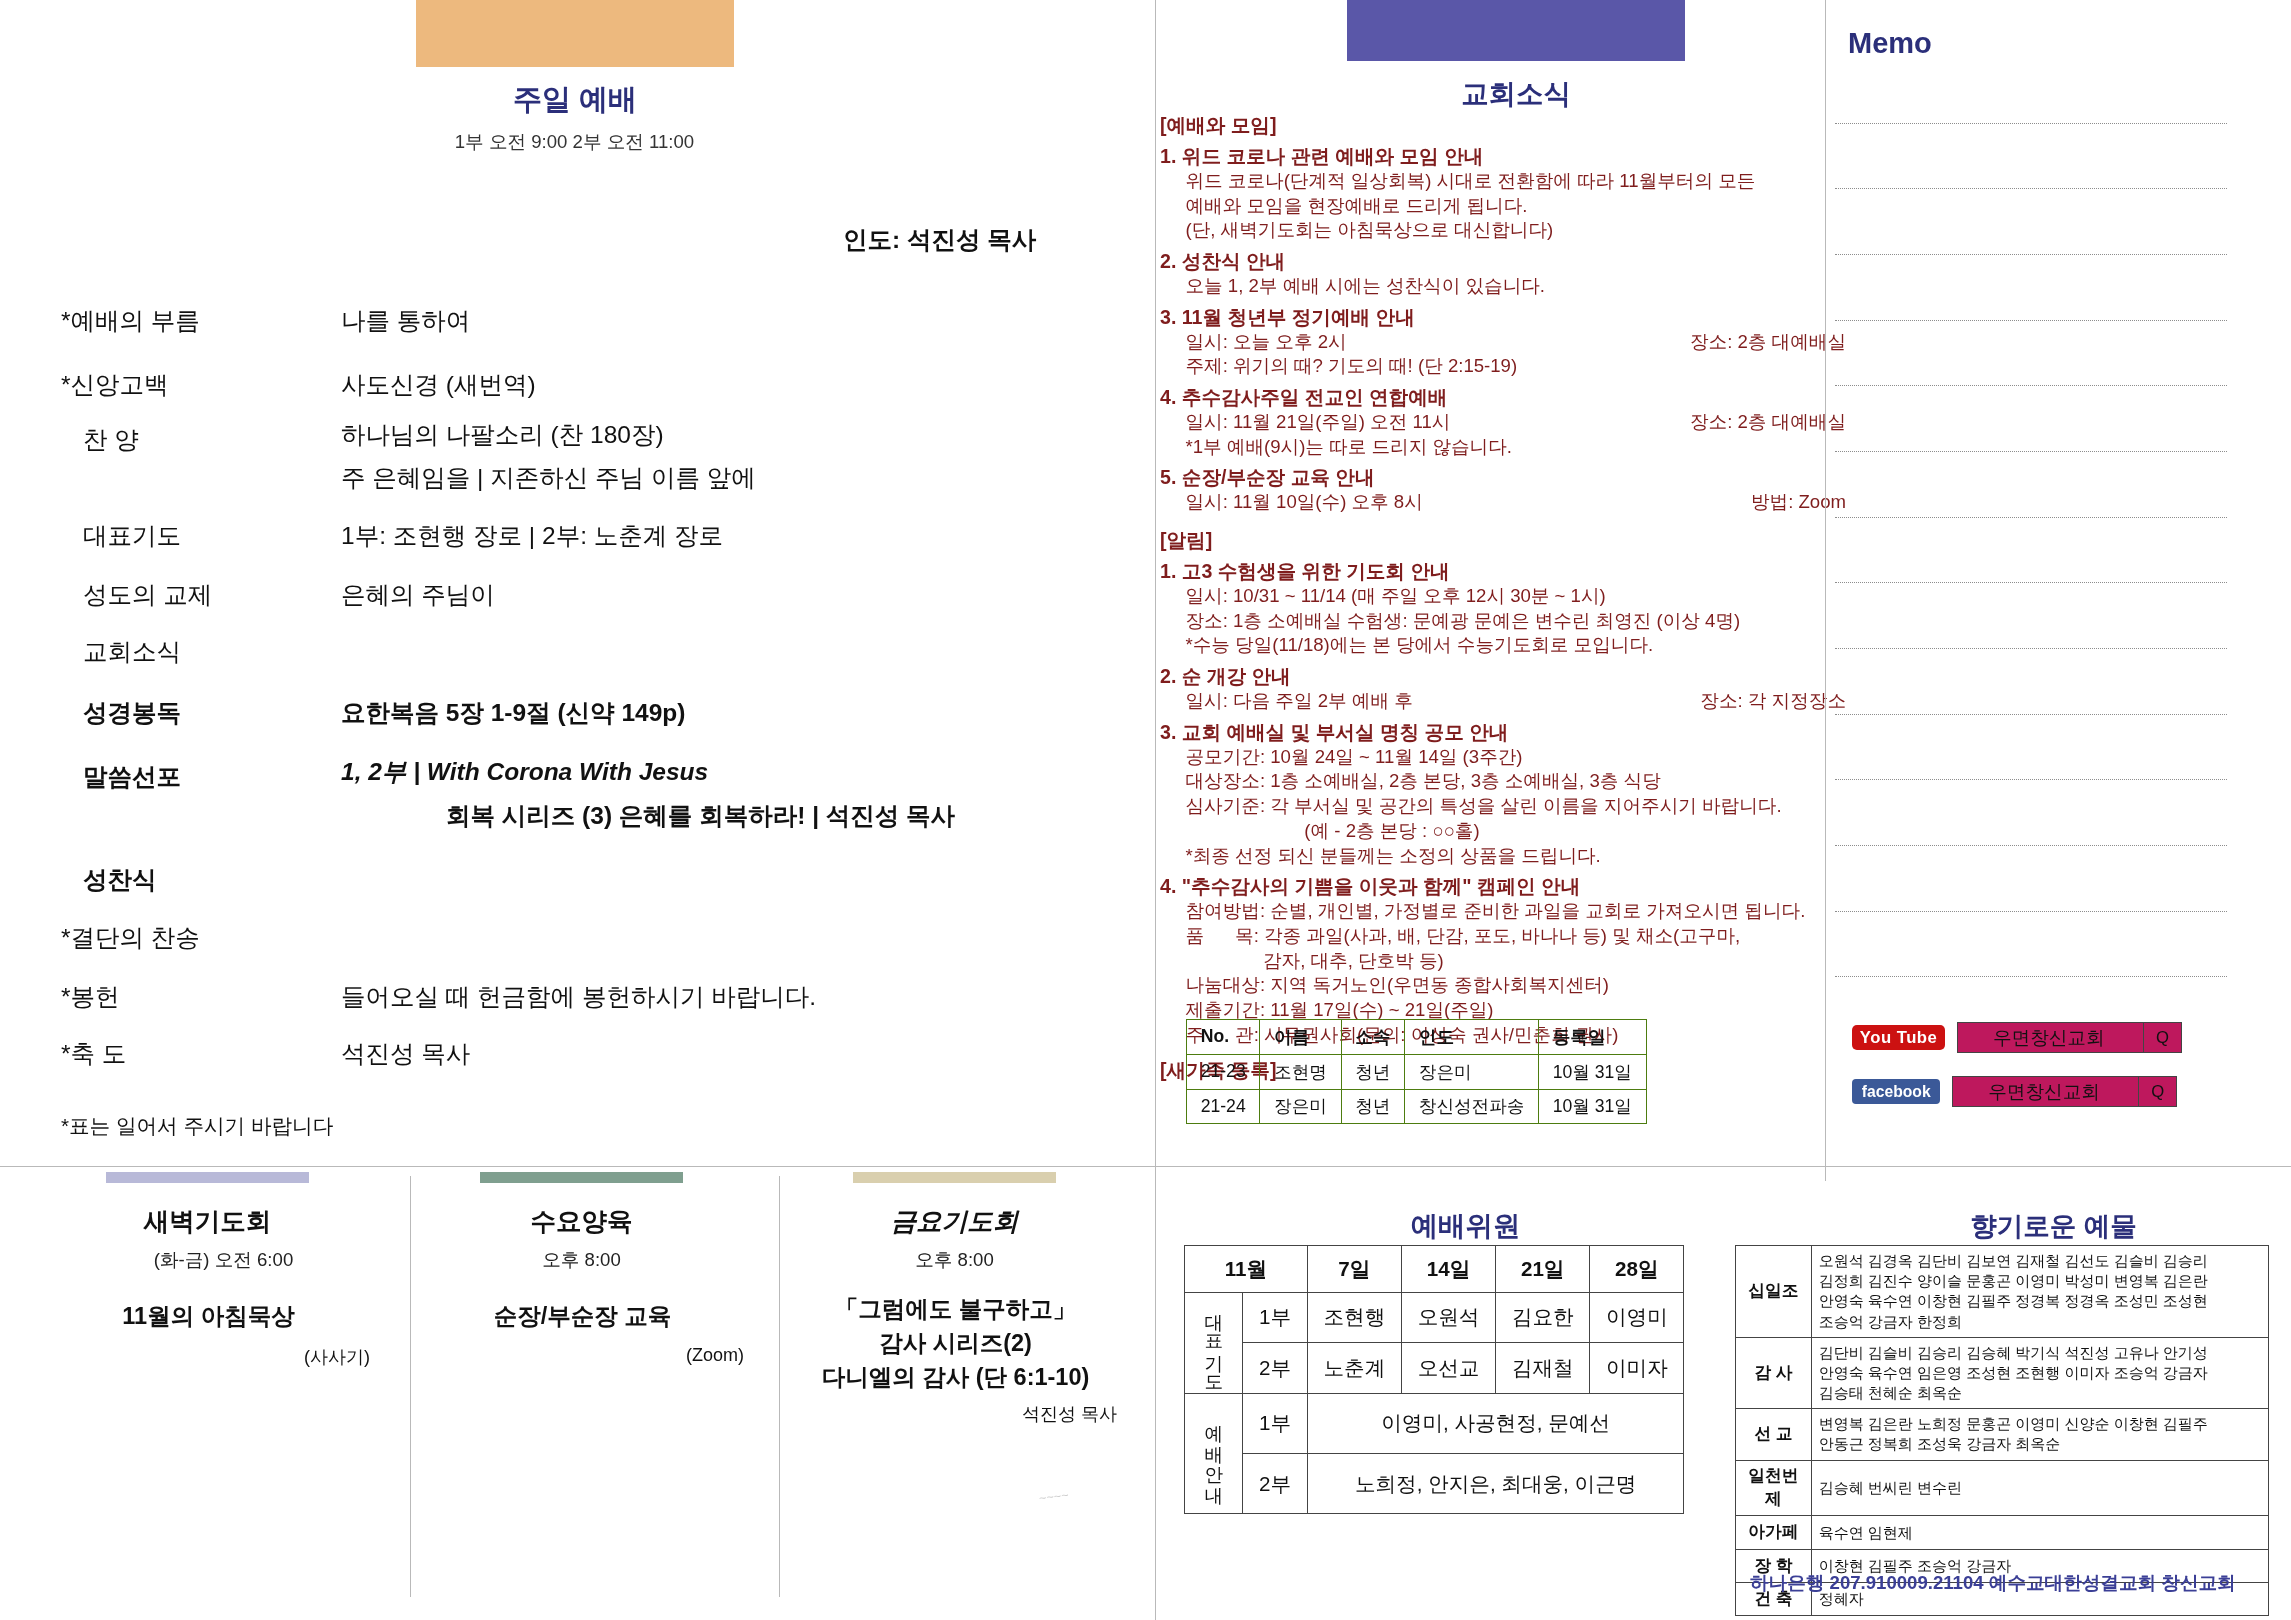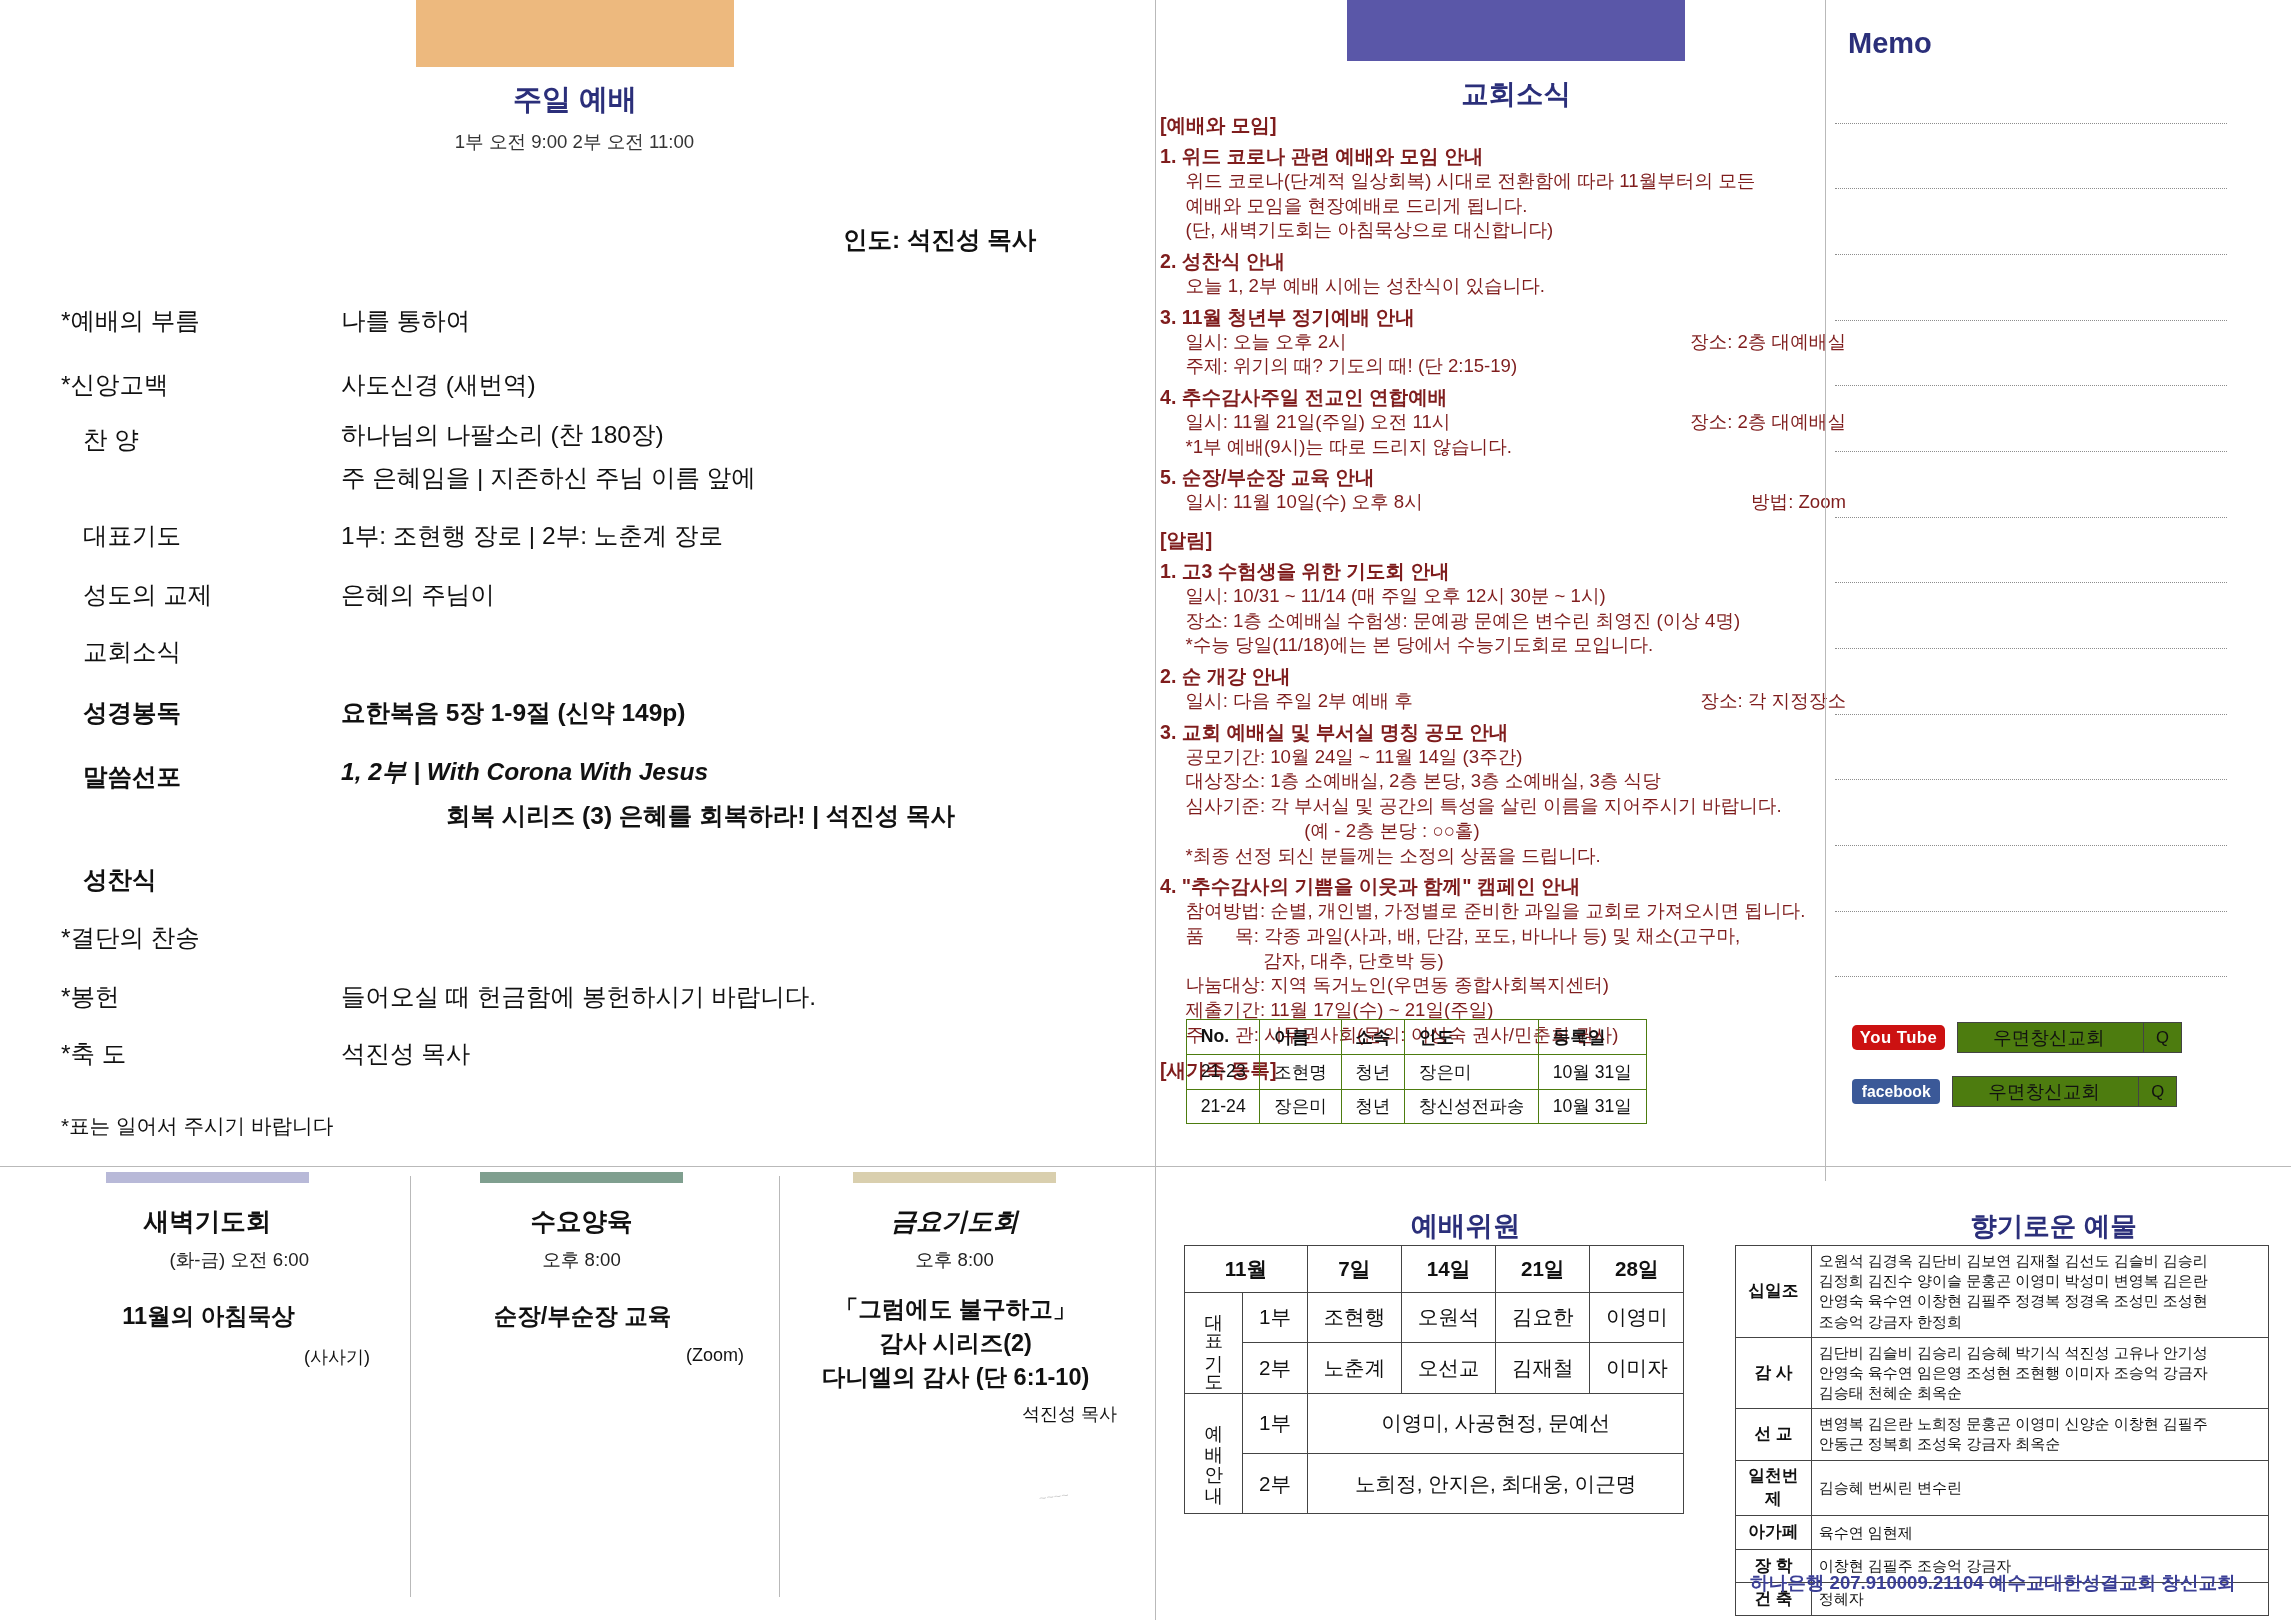--- a/index.html
+++ b/index.html
@@ -104,21 +104,21 @@
   .social-row { position: absolute; display: flex; align-items: center; }
   .yt-badge {
     background: #cc1111; color: #fff; font-weight: bold; font-size: 16.7px;
     padding: 2.9px 7.8px; border-radius: 4.9px; letter-spacing: 0.5px;
   }
   .fb-badge {
     background: #3b5998; color: #fff; font-weight: bold; font-size: 15.7px;
     padding: 3.9px 9.8px; border-radius: 3.9px;
   }
   .social-field {
-    border: 1px solid #444; background: #4d7c0f; width: 225px; height: 31px;
+    border: 1px solid #444; background: #be185d; width: 225px; height: 31px;
     display: flex; align-items: center; justify-content: space-between;
     margin-left: 11.8px; font-size: 18.6px; padding: 0 0 0 35px; box-sizing: border-box;
   }
   .social-field .mag {
     width: 37px; height: 100%; border-left: 1px solid #444;
     display: flex; align-items: center; justify-content: center; font-size: 16.7px;
   }
 
   
   #committee-title {
@@ -211,21 +211,21 @@
 
   <div class="abs" id="footnote">*표는 일어서 주시기 바랍니다</div>
 
   <div class="hline" style="left:0px; top:1166px; width:1157px;"></div>
   <div class="vline" style="left:410px; top:1176px; height:421px;"></div>
   <div class="vline" style="left:779px; top:1176px; height:421px;"></div>
   <div class="vline" style="left:1155px; top:0px; height:1620px;"></div>
 
   <div class="bbox-bar" style="left:106px; top:1172px; width:203px; background:#b8b9d8;"></div>
   <div class="bbox-title" style="left:106px; top:1204px; width:203px;">새벽기도회</div>
-  <div class="bbox-time" style="left:106px; top:1247px; width:203px;text-align:right;">(화-금) 오전 6:00</div>
+  <div class="bbox-time" style="left:122px; top:1247px; width:203px;">(화-금) 오전 6:00</div>
   <div class="bbox-main" style="left:47px; top:1299px; width:323px;">11월의 아침묵상</div>
   <div class="bbox-sub" style="left:47px; top:1345px; width:323px;">(사사기)</div>
 
   <div class="bbox-bar" style="left:480px; top:1172px; width:203px; background:#7f9f8f;"></div>
   <div class="bbox-title" style="left:480px; top:1204px; width:203px;">수요양육</div>
   <div class="bbox-time" style="left:480px; top:1247px; width:203px;">오후 8:00</div>
   <div class="bbox-main" style="left:421px; top:1299px; width:323px;">순장/부순장 교육</div>
   <div class="bbox-sub" style="left:421px; top:1345px; width:323px;">(Zoom)</div>
 
   <div class="bbox-bar" style="left:853px; top:1172px; width:203px; background:#d9cfae;"></div>

